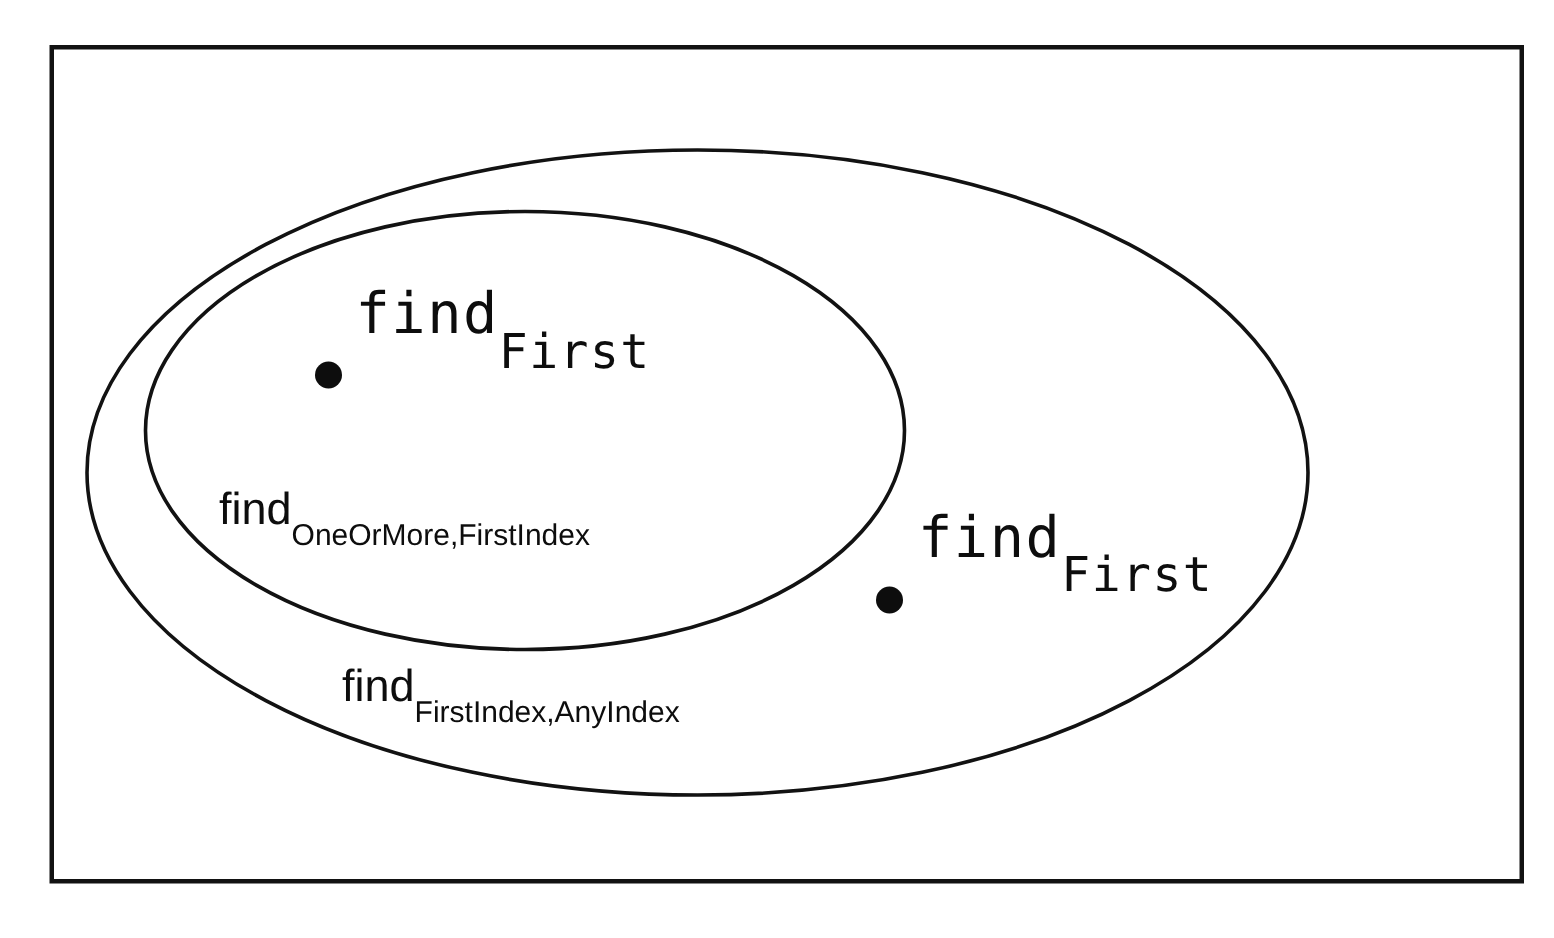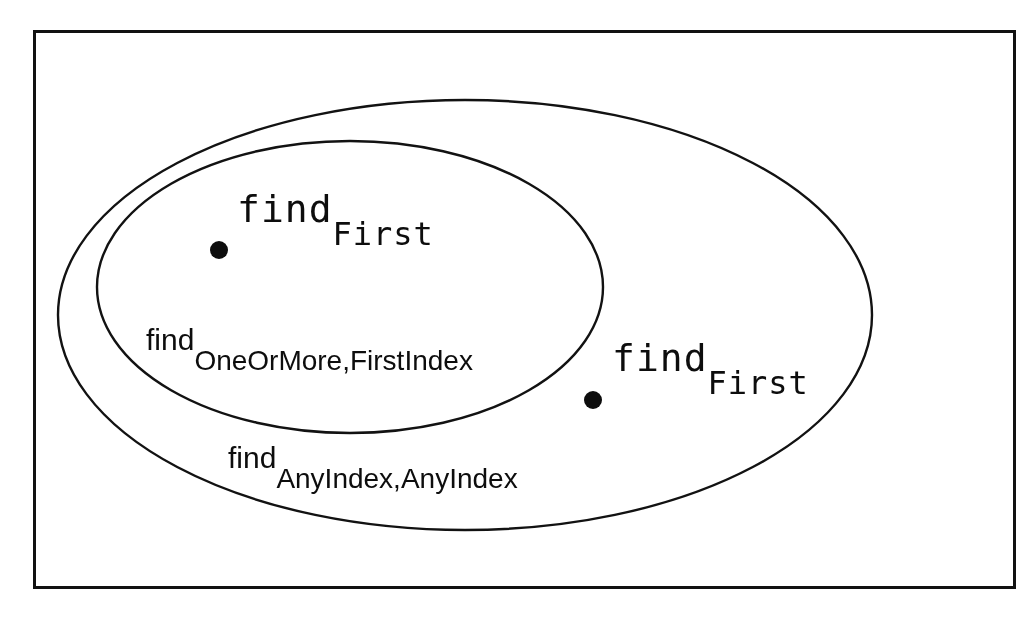--- a/index.html
+++ b/index.html
@@ -54,21 +54,21 @@
     font-family: "DejaVu Sans Mono", monospace;
     font-size: 32px;
     letter-spacing: 1px;
   }
   .sans-label .base {
     font-family: "Liberation Sans", sans-serif;
     font-size: 30px;
   }
   .sans-label .sub {
     font-family: "Liberation Sans", sans-serif;
-    font-size: 28px;
+    font-size: 20px;
   }
   .pos-find-first { left: 237px; top: 190px; }
   .pos-find-last  { left: 612px; top: 339px; }
   .pos-inner-set  { left: 146px; top: 325px; }
   .pos-outer-set  { left: 228px; top: 443px; }
 </style>
 </head>
 <body>
 
 <div class="canvas">
@@ -87,15 +87,15 @@
 
   <div class="label mono-label pos-find-last">
     <span class="base">find</span><span class="sub">First</span>
   </div>
 
   <div class="label sans-label pos-inner-set">
     <span class="base">find</span><span class="sub">OneOrMore,FirstIndex</span>
   </div>
 
   <div class="label sans-label pos-outer-set">
-    <span class="base">find</span><span class="sub">AnyIndex,AnyIndex</span>
+    <span class="base">find</span><span class="sub">FirstIndex,AnyIndex</span>
   </div>
 </div>
 
 </body></html>

